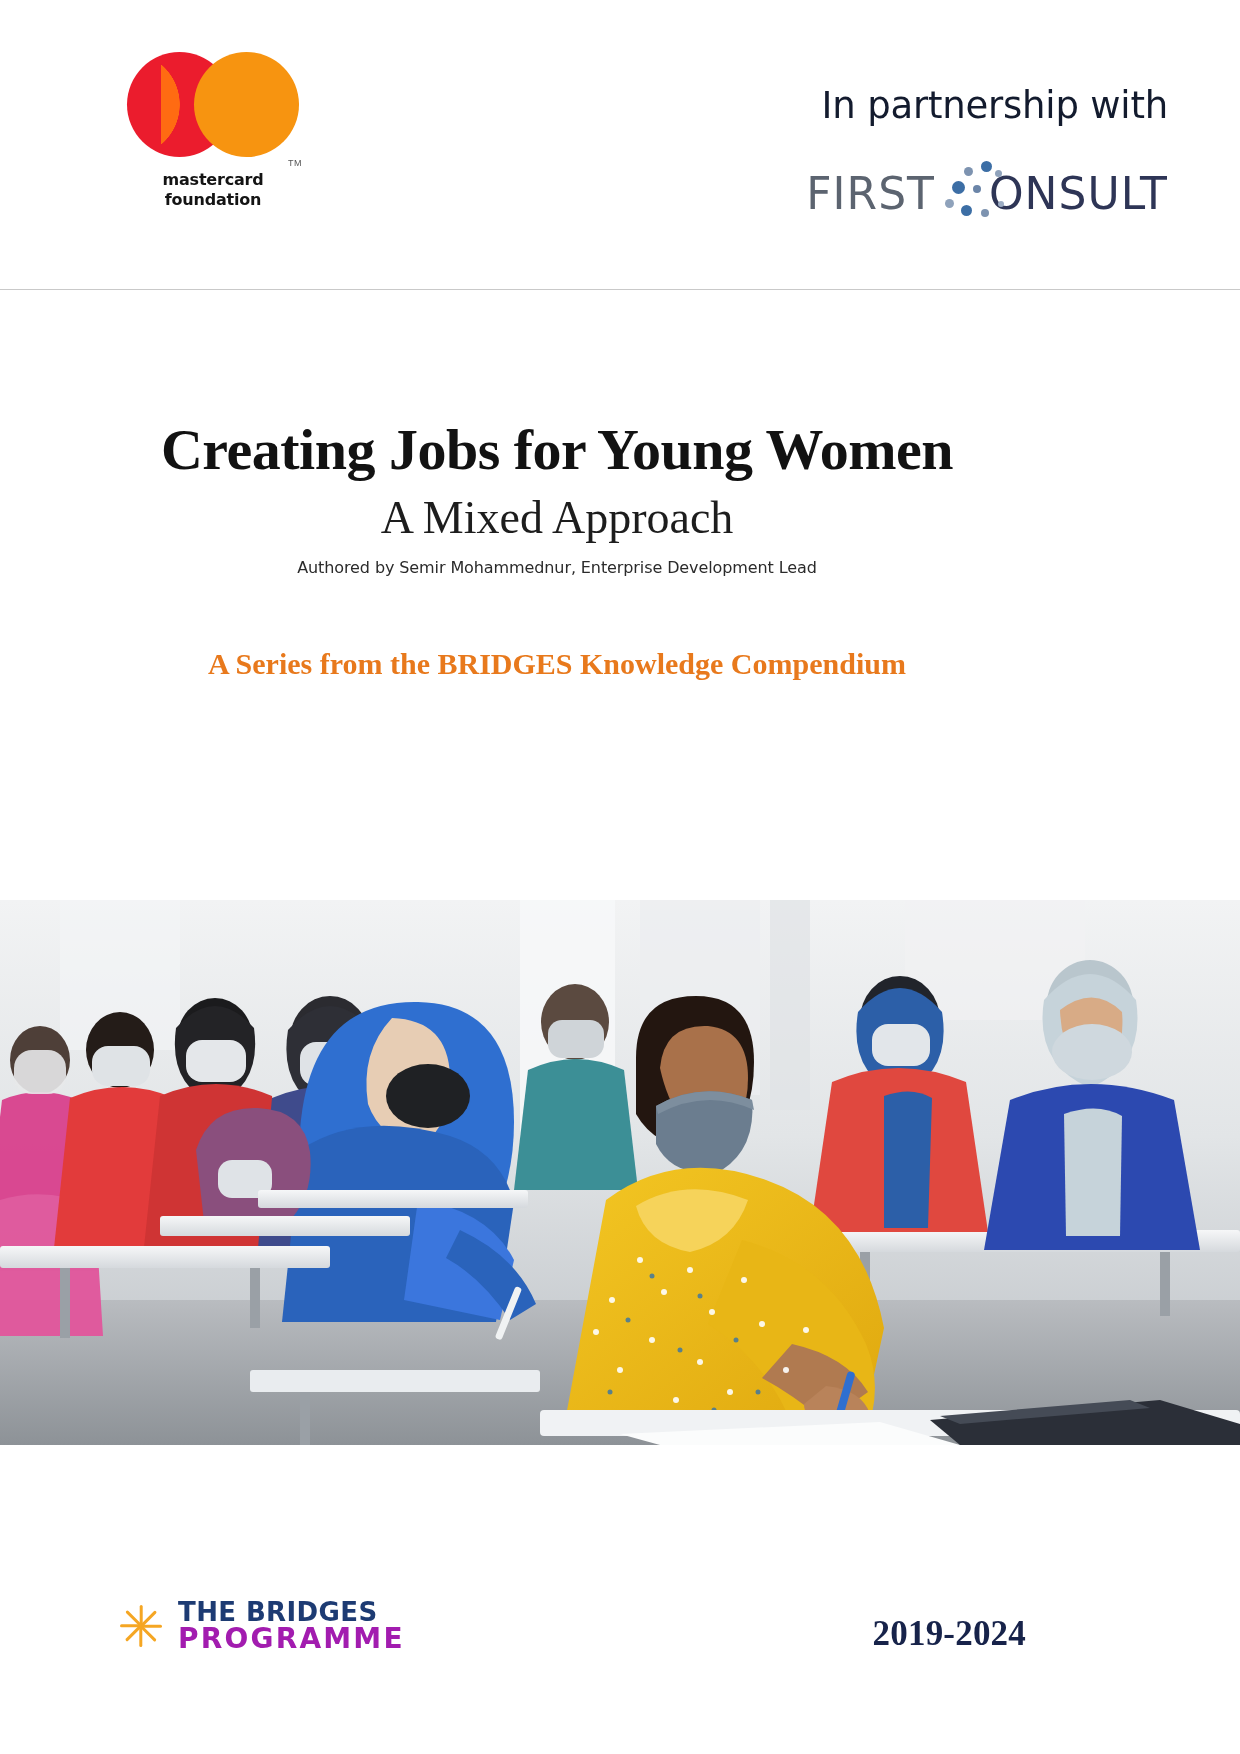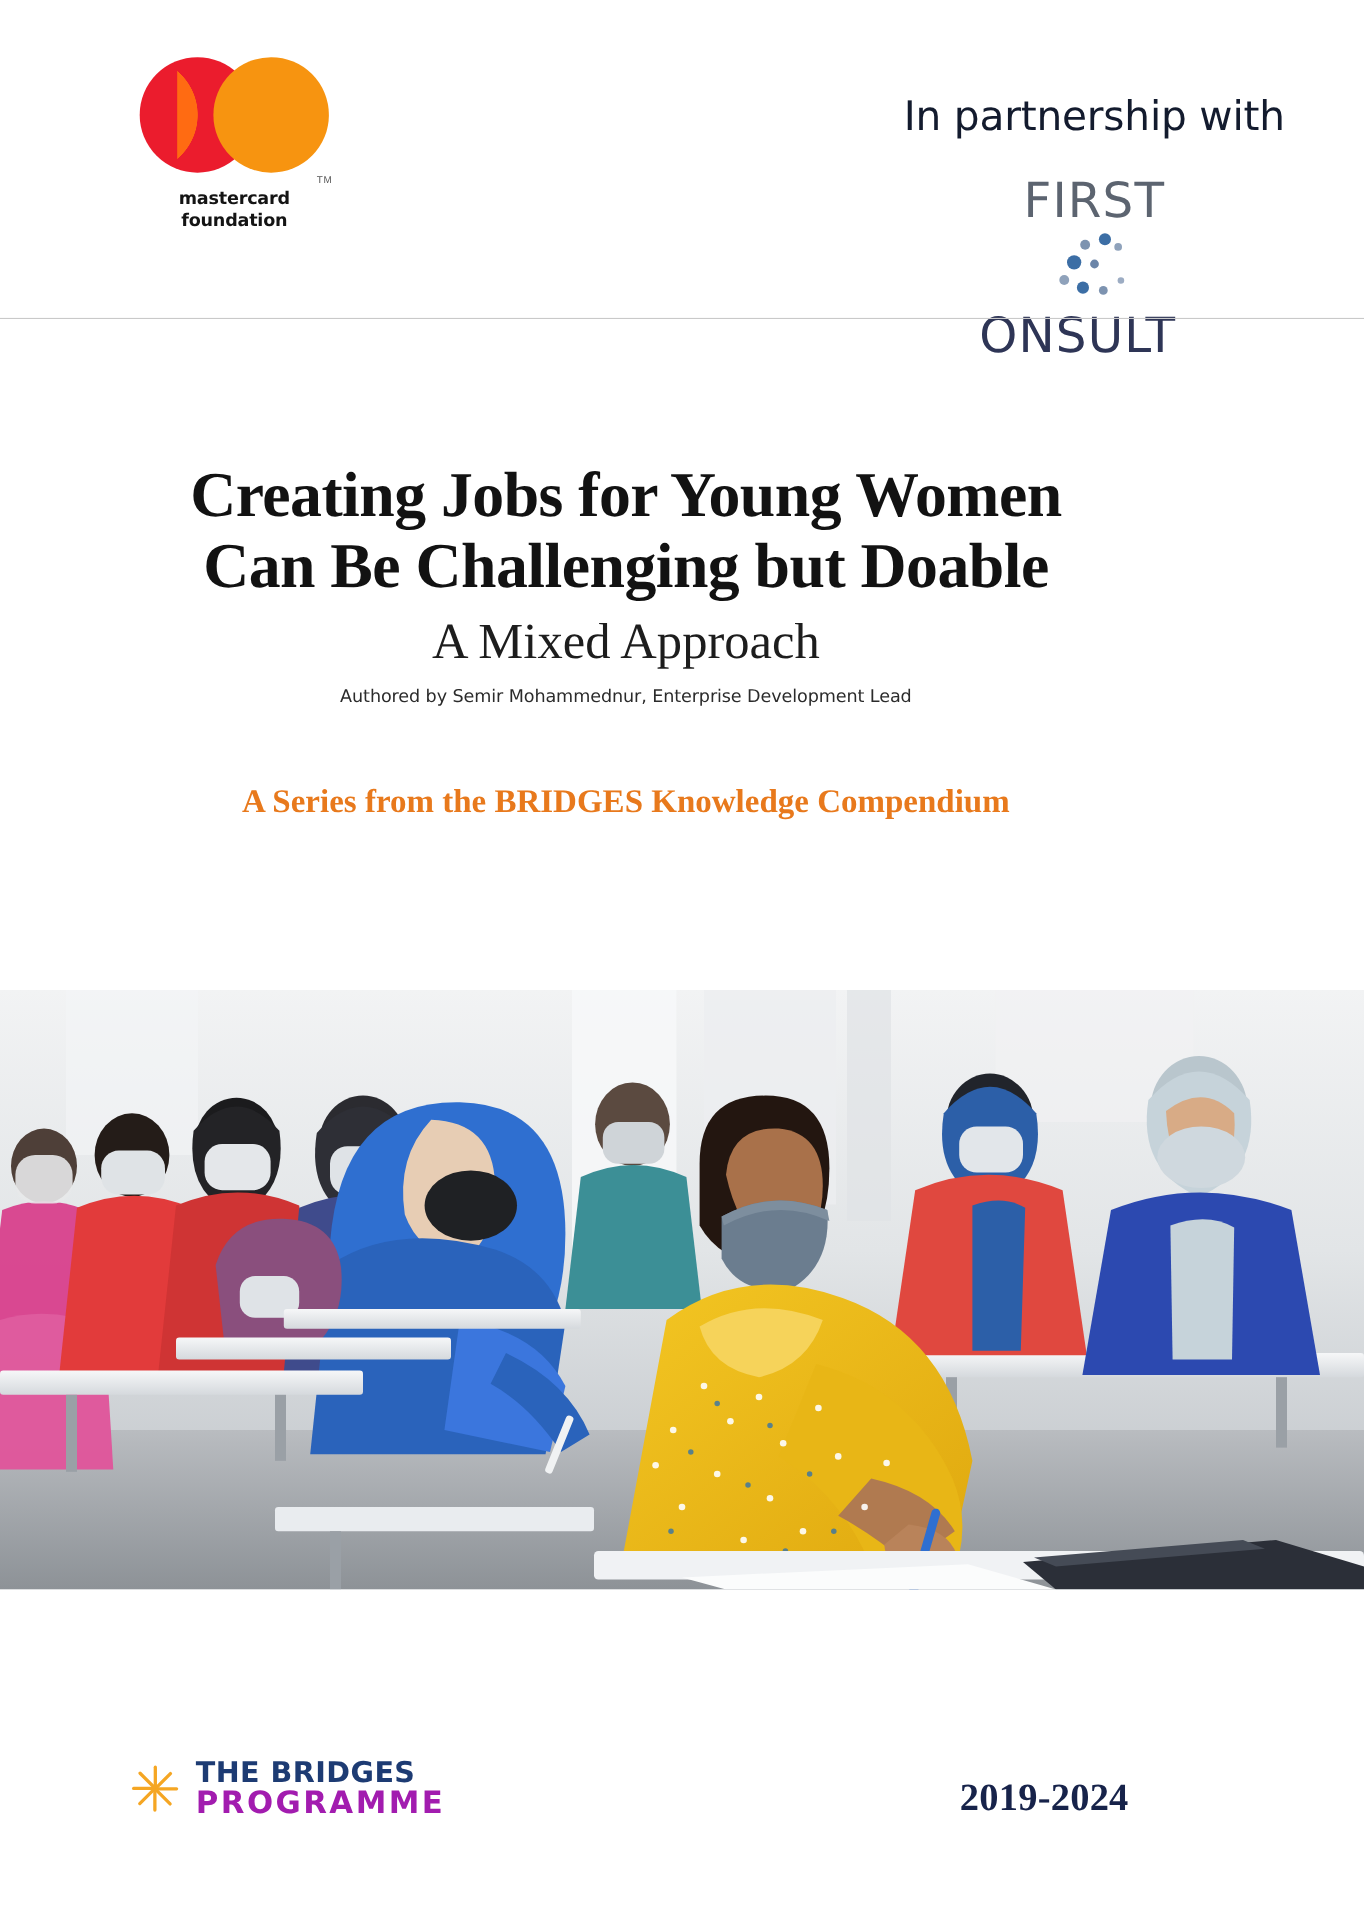--- a/index.html
+++ b/index.html
@@ -98,21 +98,20 @@
     color: #131b2e;
     letter-spacing: -0.2px;
     margin-bottom: 30px;
     font-family: "DejaVu Sans", sans-serif;
   }
   .fc-logo {
     display: flex;
     align-items: center;
     justify-content: center;
     gap: 0px;
-    flex-direction: column;
   }
   .fc-first {
     font-family: "DejaVu Sans", sans-serif;
     font-size: 44px;
     letter-spacing: 1px;
     color: #5c6470;
     font-weight: 400;
   }
   .fc-dots {
     position: relative;
@@ -132,21 +131,21 @@
     letter-spacing: 1px;
     color: #2e3556;
     font-weight: 400;
     margin-left: -30px;
   }
 
   
   .title-wrap {
     position: absolute;
     top: 418px;
-    left: 16px;
+    left: 4px;
     width: 1106px;
     text-align: center;
   }
   .doc-title {
     font-family: "Liberation Serif", serif;
     font-weight: 700;
     font-size: 58px;
     line-height: 1.12;
     color: #121212;
     letter-spacing: -0.5px;
@@ -283,21 +282,20 @@
         </span>
         <span class="fc-consult">ONSULT</span>
       </div>
     </div>
   </div>
   <div class="header-rule"></div>
 
   <div class="title-wrap">
     <h1 class="doc-title">
       <span>Creating Jobs for Young Women</span><br>
-      <span>Can Be Challenging but Doable</span>
     </h1>
     <div class="doc-subtitle">A Mixed Approach</div>
     <div class="doc-author">Authored by Semir Mohammednur, Enterprise Development Lead</div>
     <div class="doc-series">A Series from the BRIDGES Knowledge Compendium</div>
   </div>
 
   <div class="photo">
     <svg width="1240" height="545" viewBox="0 0 1240 545" xmlns="http://www.w3.org/2000/svg" role="img" aria-label="Classroom of young women in face masks writing at desks">
       <defs>
         <linearGradient id="wall" x1="0" y1="0" x2="0" y2="1">

